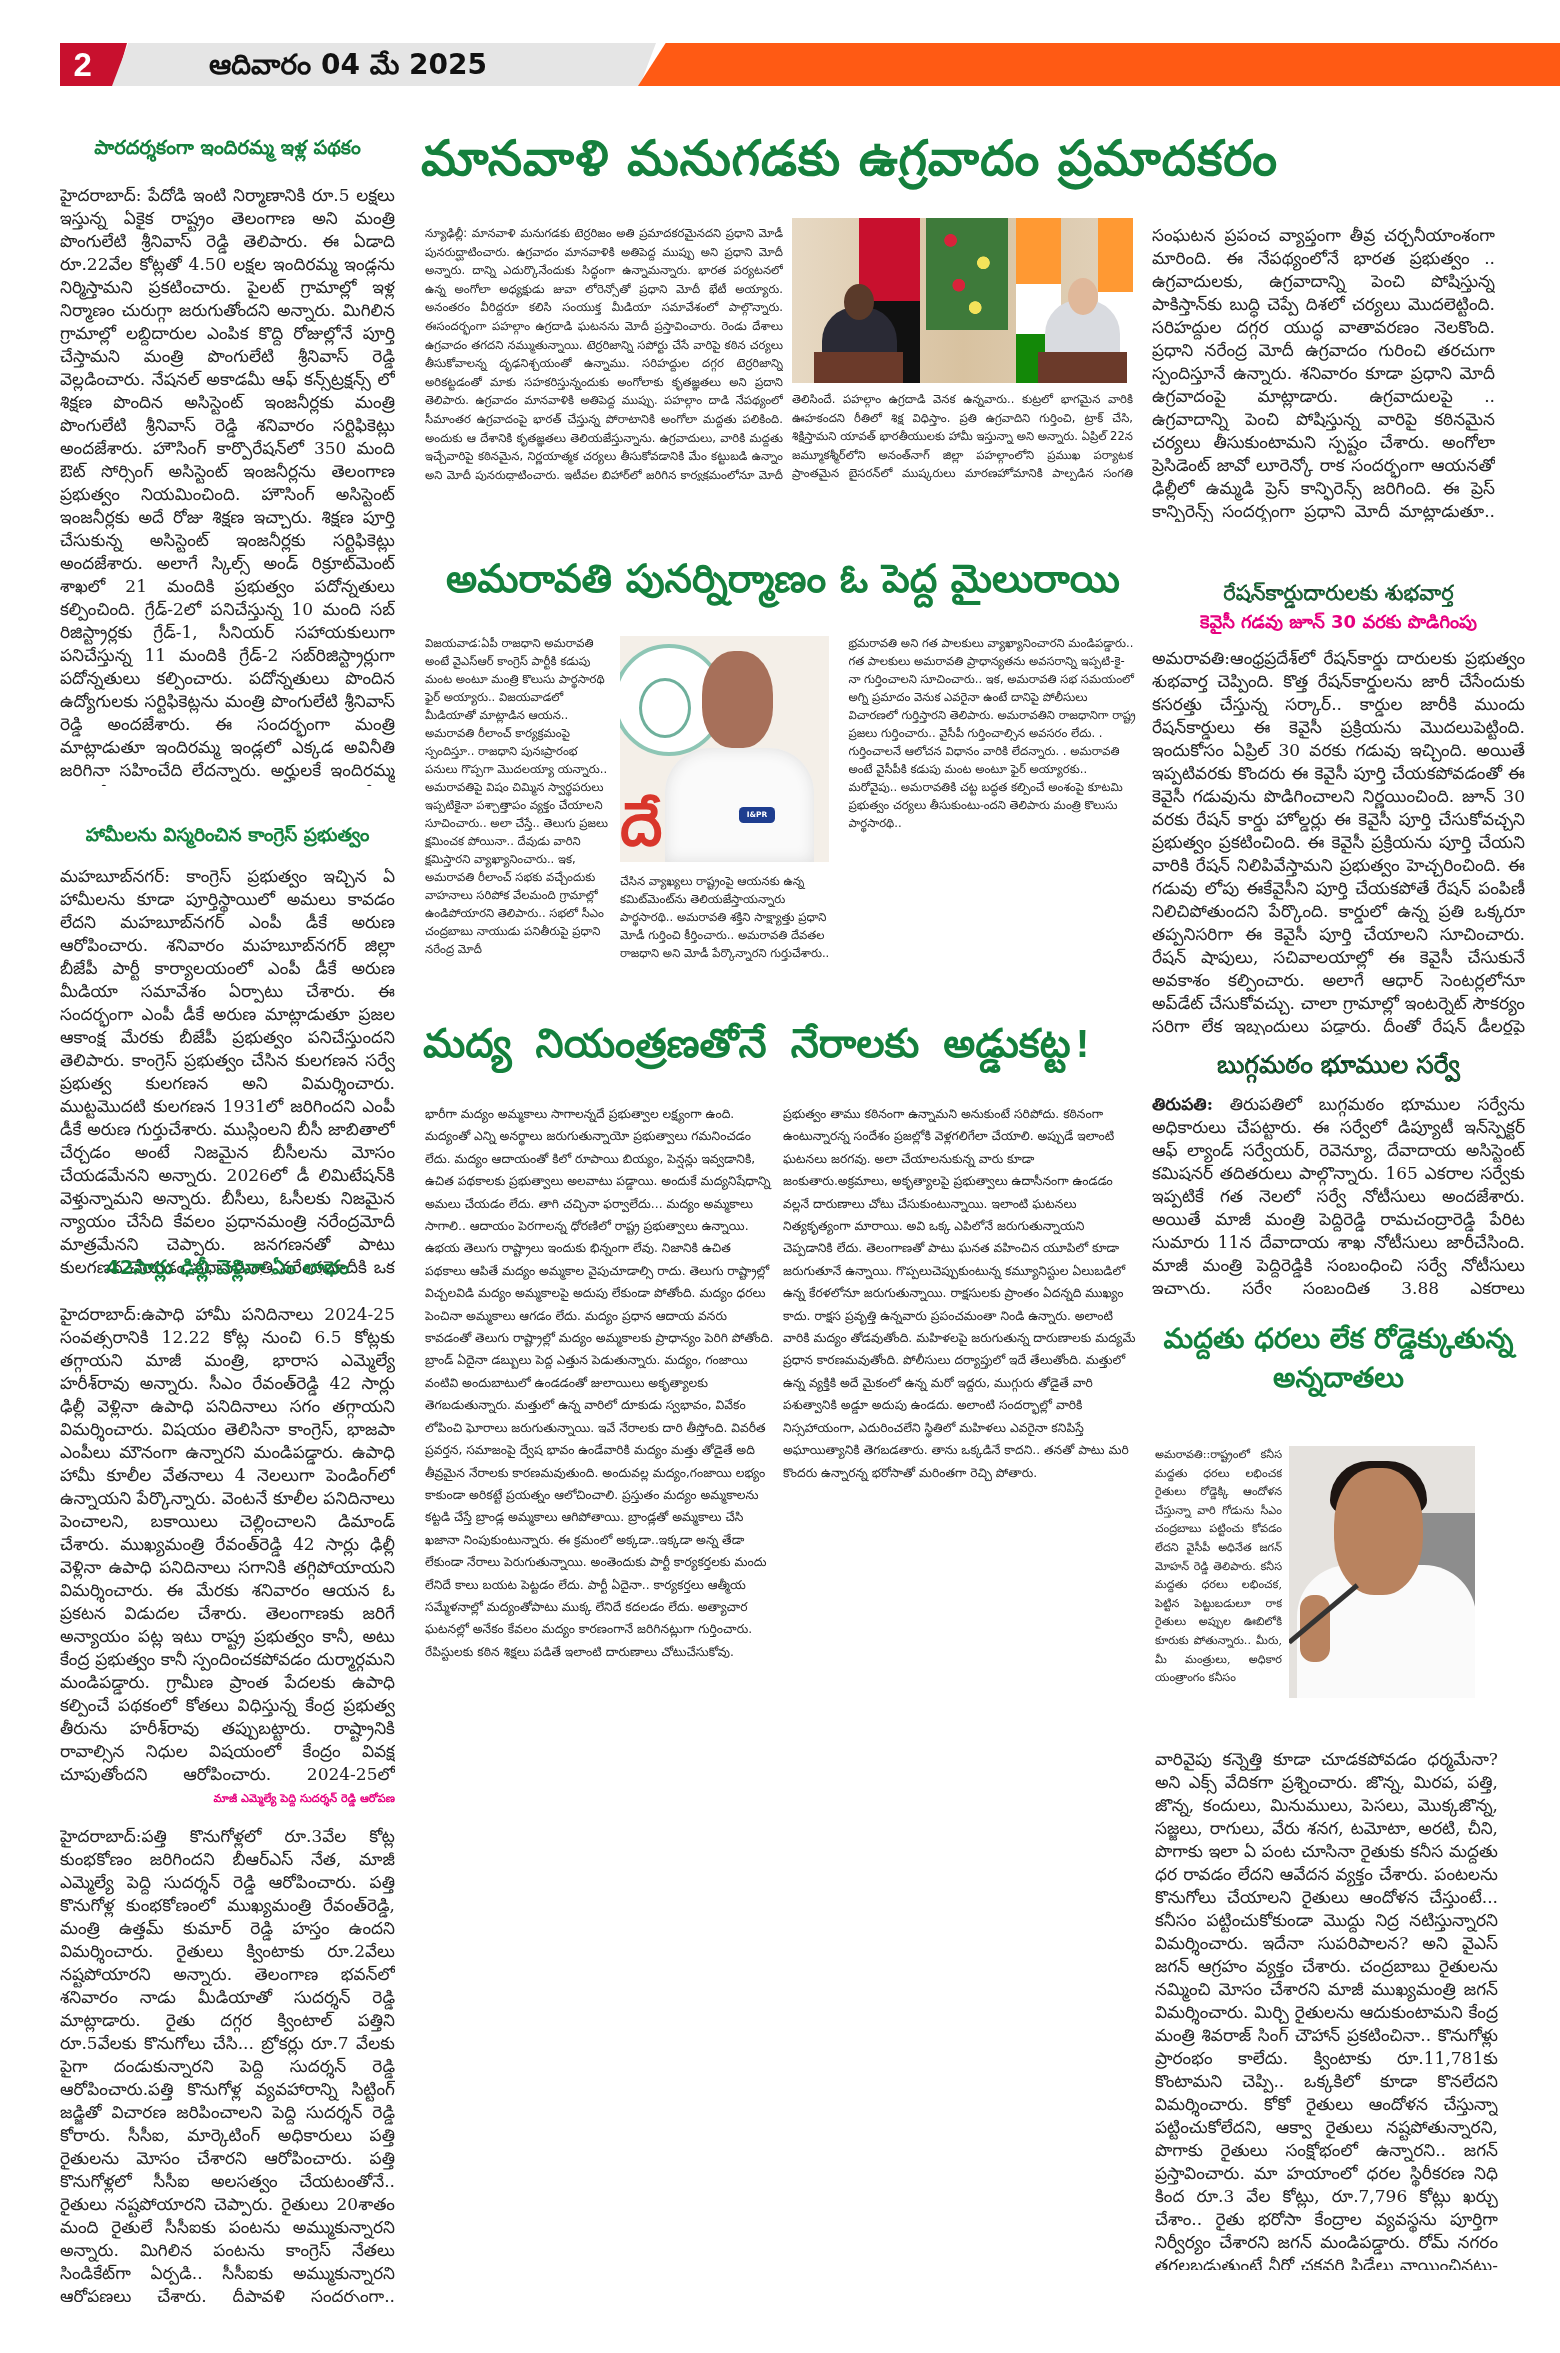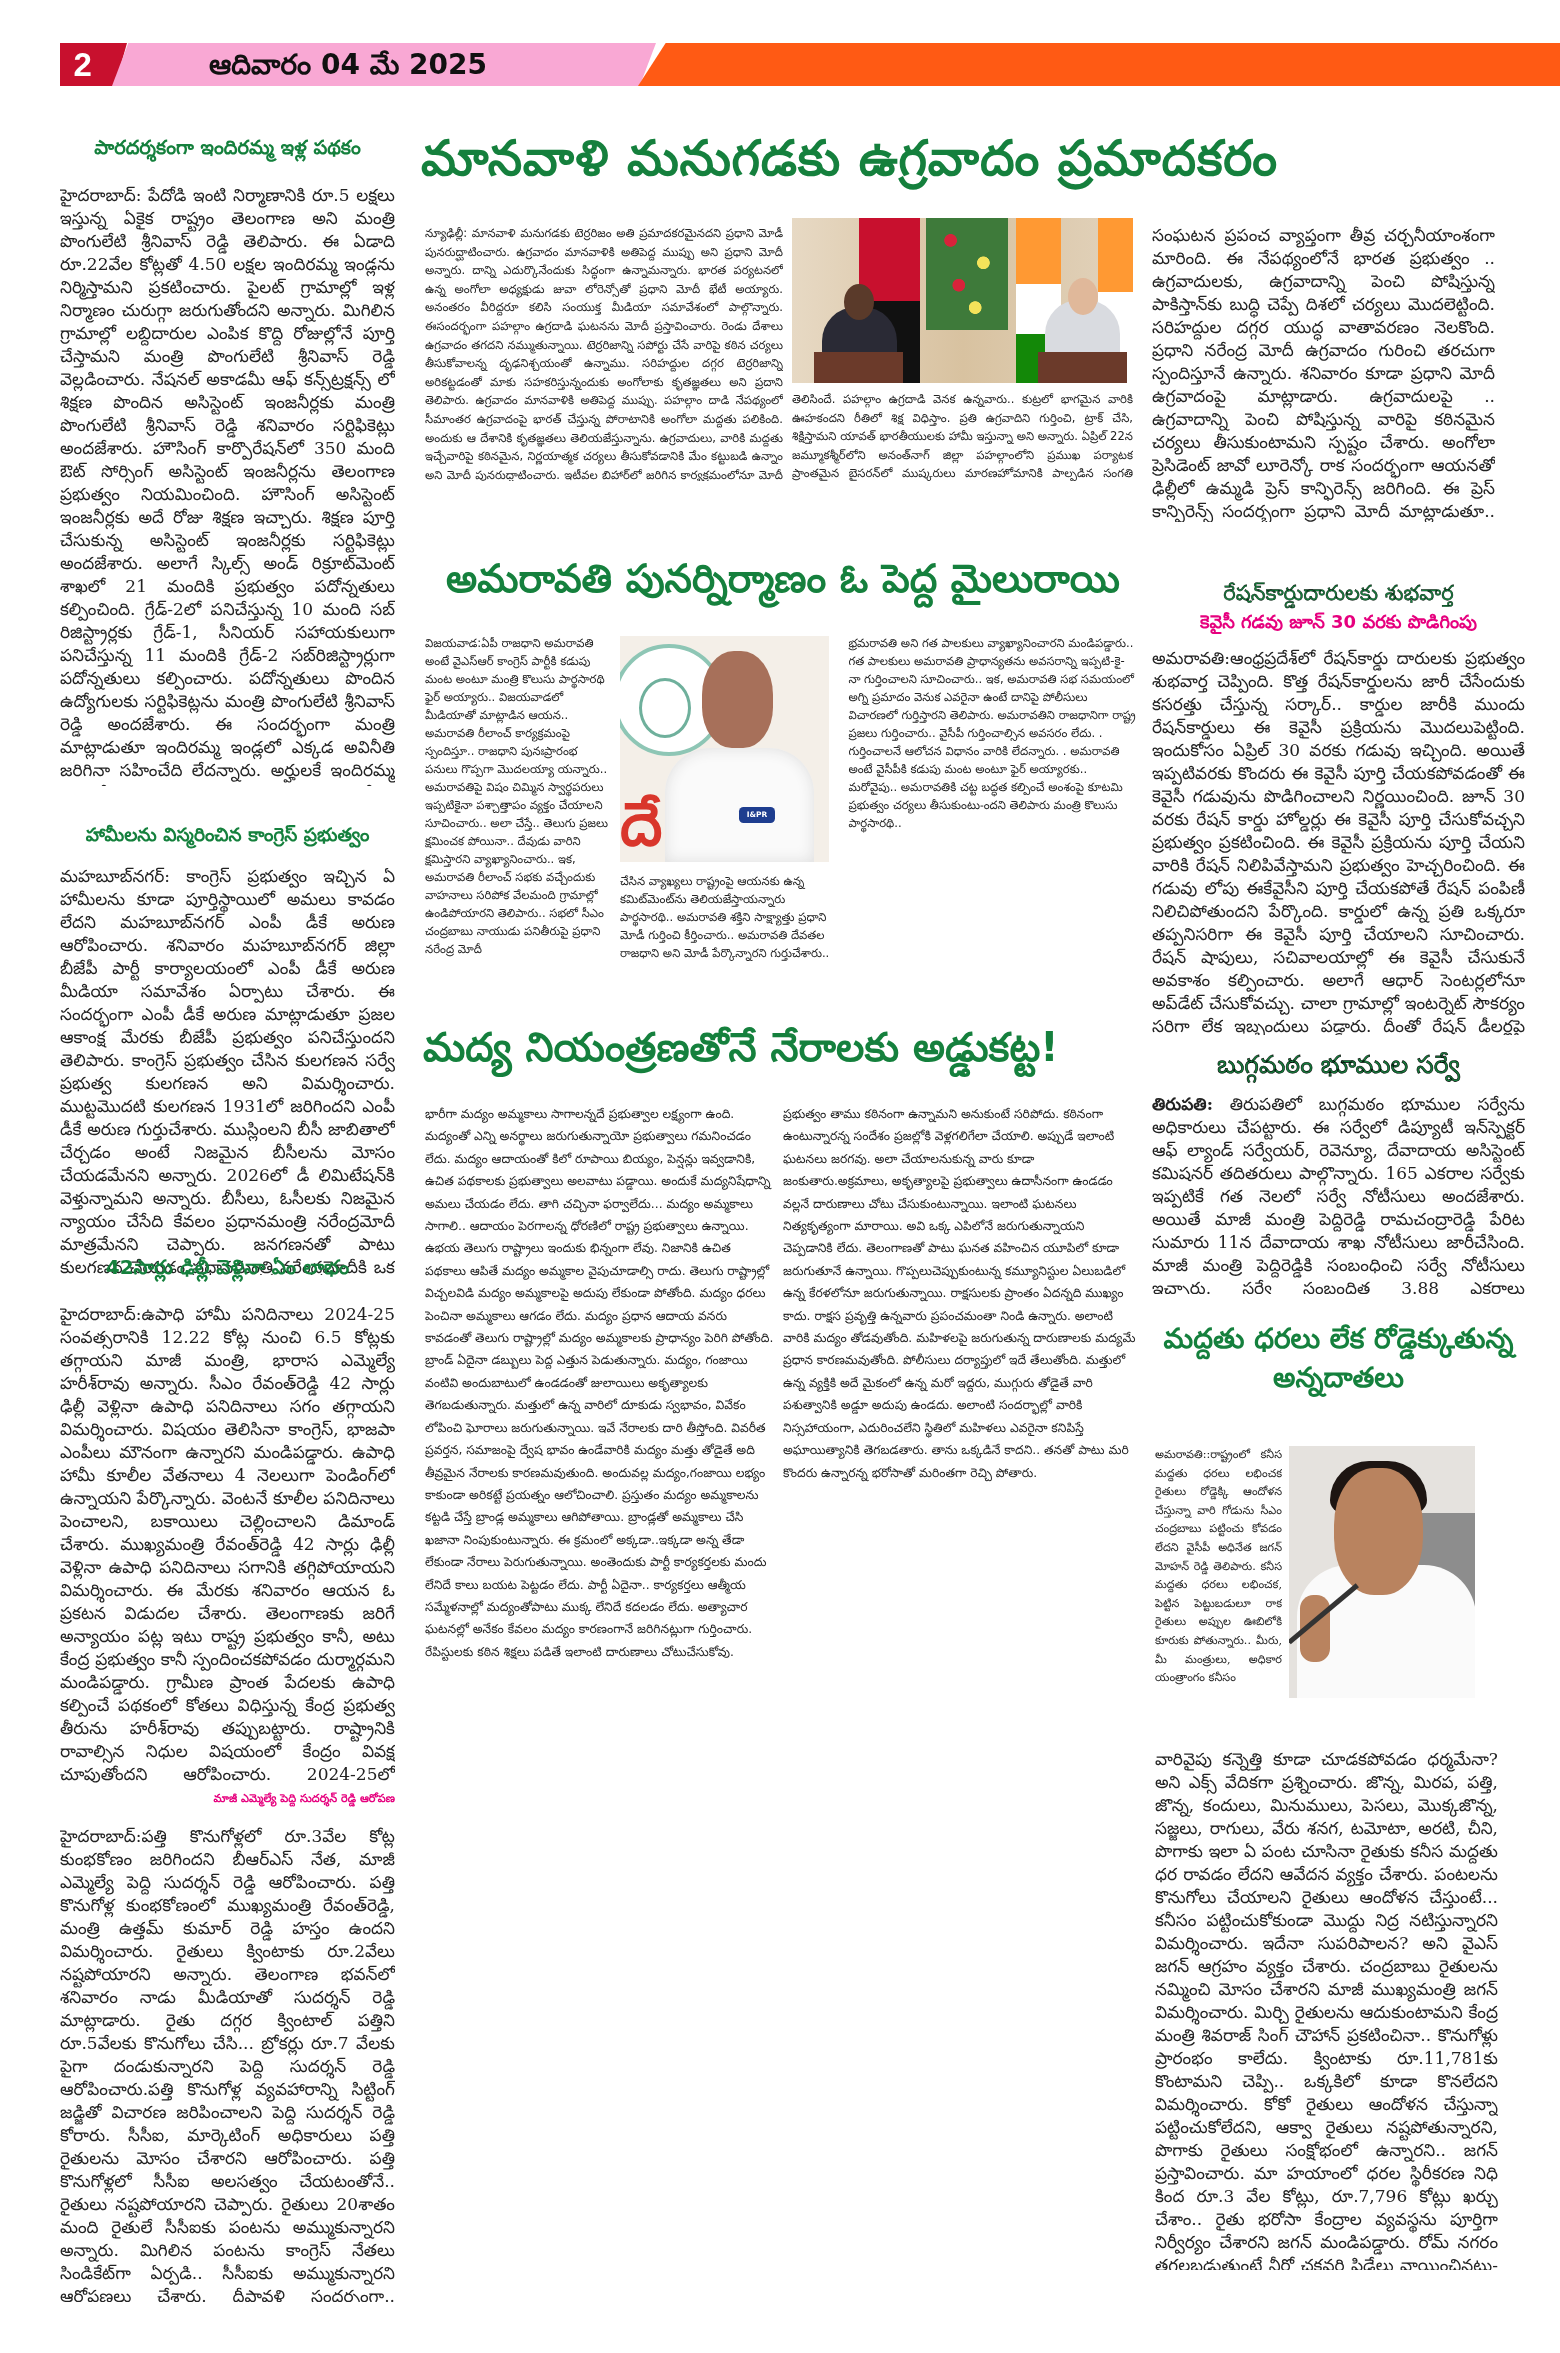--- a/index.html
+++ b/index.html
@@ -4,21 +4,21 @@
 <style>
   * { box-sizing: border-box; margin: 0; padding: 0; }
   html, body { width: 1561px; height: 2354px; background: #ffffff; overflow: hidden; }
   body { position: relative; font-family: "DejaVu Sans", "Liberation Sans", sans-serif; color: #111; }
 
   
   .masthead { position: absolute; left: 60px; top: 43px; width: 1501px; height: 43px; }
   .mh-num { position: absolute; left: 0; top: 0; width: 67px; height: 43px; background: #c8102e;
     clip-path: polygon(0 0, 100% 0, 82% 100%, 0 100%); color: #fff; font-family: "Liberation Sans", sans-serif;
     font-weight: bold; font-size: 33px; line-height: 43px; padding-left: 13.4px; }
-  .mh-date { position: absolute; left: 52px; top: 0; width: 544px; height: 43px; background: #f9a8d4;
+  .mh-date { position: absolute; left: 52px; top: 0; width: 544px; height: 43px; background: #e5e5e5;
     clip-path: polygon(3% 0, 100% 0, 97% 100%, 0 100%); }
   .mh-date span { position: absolute; left: 97px; top: 1.5px; font-family: "DejaVu Sans", sans-serif; font-weight: bold;
     font-size: 28px; line-height: 40px; color: #111; }
   .mh-orange { position: absolute; left: 578px; top: 0; right: 0; height: 43px; background: #ff5a14;
     clip-path: polygon(3% 0, 100% 0, 100% 100%, 0 100%); }
 
   
   .col { position: absolute; }
   .headline { font-family: "DejaVu Sans", sans-serif; font-weight: bold; color: #15803d; }
   .body-text { font-family: "DejaVu Serif", serif; font-size: 17px; line-height: 23px; color: #222; text-align: justify; }
@@ -146,21 +146,21 @@
   <div class="body"></div>
   <div class="head"></div>
   <div class="mic">I&amp;PR</div>
 </div>
 
 <div class="col body-sans" style="left:620px; top:872px; width:216px; height:93px; overflow:hidden; text-align:left; line-height:18px;">చేసిన వ్యాఖ్యలు రాష్ట్రంపై ఆయనకు ఉన్న కమిట్‌మెంట్‌ను తెలియజేస్తాయన్నారు పార్థసారథి.. అమరావతి శక్తిని సాక్ష్యాత్తు ప్రధాని మోడీ గుర్తించి కీర్తించారు.. అమరావతి దేవతల రాజధాని అని మోడీ పేర్కొన్నారని గుర్తుచేశారు.. కానీ, అమరావతి</div>
 
 <div class="col body-sans" style="left:838px; top:634px; width:298px; height:328px; overflow:hidden; text-align:left; line-height:18px; padding-left:10.4px;">భ్రమరావతి అని గత పాలకులు వ్యాఖ్యానించారని మండిపడ్డారు.. గత పాలకులు అమరావతి ప్రాధాన్యతను అవసరాన్ని ఇప్పటి-కై-నా గుర్తించాలని సూచించారు.. ఇక, అమరావతి సభ సమయంలో అగ్ని ప్రమాదం వెనుక ఎవరైనా ఉంటే దానిపై పోలీసులు విచారణలో గుర్తిస్తారని తెలిపారు. అమరావతిని రాజధానిగా రాష్ట్ర ప్రజలు గుర్తించారు.. వైసీపీ గుర్తించాల్సిన అవసరం లేదు. . గుర్తించాలనే ఆలోచన విధానం వారికి లేదన్నారు. . అమరావతి అంటే వైసీపీకి కడుపు మంట అంటూ ఫైర్ అయ్యారకు.. మరోవైపు.. అమరావతికి చట్ట బద్ధత కల్పించే అంశంపై కూటమి ప్రభుత్వం చర్యలు తీసుకుంటు-ందని తెలిపారు మంత్రి కొలుసు పార్థసారథి..</div>
 
 <div class="col" style="left:423px; top:1017px; width:716px;">
-  <div class="headline" style="font-size:40px; line-height:60px;">మద్య నియంత్రణతోనే నేరాలకు అడ్డుకట్ట!</div>
+  <div class="headline" style="font-size:40px; line-height:60px;font-family:Liberation Mono, monospace;">మద్య నియంత్రణతోనే నేరాలకు అడ్డుకట్ట!</div>
 </div>
 
 <div class="col body-sans" style="left:425px; top:1103px; width:350px; height:1185px; overflow:hidden; text-align:left; line-height:22.4px; font-size:12.3px;">భారీగా మద్యం అమ్మకాలు సాగాలన్నదే ప్రభుత్వాల లక్ష్యంగా ఉంది. మద్యంతో ఎన్ని అనర్థాలు జరుగుతున్నాయో ప్రభుత్వాలు గమనించడం లేదు. మద్యం ఆదాయంతో కిలో రూపాయి బియ్యం, పెన్షన్లు ఇవ్వడానికి, ఉచిత పథకాలకు ప్రభుత్వాలు అలవాటు పడ్డాయి. అందుకే మద్యనిషేధాన్ని అమలు చేయడం లేదు. తాగి చచ్చినా ఫర్వాలేదు... మద్యం అమ్మకాలు సాగాలి.. ఆదాయం పెరగాలన్న ధోరణిలో రాష్ట్ర ప్రభుత్వాలు ఉన్నాయి. ఉభయ తెలుగు రాష్ట్రాలు ఇందుకు భిన్నంగా లేవు. నిజానికి ఉచిత పథకాలు ఆపితే మద్యం అమ్మకాల వైపుచూడాల్సి రాదు. తెలుగు రాష్ట్రాల్లో విచ్చలవిడి మద్యం అమ్మకాలపై అదుపు లేకుండా పోతోంది. మద్యం ధరలు పెంచినా అమ్మకాలు ఆగడం లేదు. మద్యం ప్రధాన ఆదాయ వనరు కావడంతో తెలుగు రాష్ట్రాల్లో మద్యం అమ్మకాలకు ప్రాధాన్యం పెరిగి పోతోంది. బ్రాండ్ ఏదైనా డబ్బులు పెద్ద ఎత్తున పెడుతున్నారు. మద్యం, గంజాయి వంటివి అందుబాటులో ఉండడంతో జులాయిలు అకృత్యాలకు తెగబడుతున్నారు. మత్తులో ఉన్న వారిలో దూకుడు స్వభావం, వివేకం లోపించి ఘోరాలు జరుగుతున్నాయి. ఇవే నేరాలకు దారి తీస్తోంది. వివరీత ప్రవర్తన, సమాజంపై ద్వేష భావం ఉండేవారికి మద్యం మత్తు తోడైతే అది తీవ్రమైన నేరాలకు కారణమవుతుంది. అందువల్ల మద్యం,గంజాయి లభ్యం కాకుండా అరికట్టే ప్రయత్నం ఆలోచించాలి. ప్రస్తుతం మద్యం అమ్మకాలను కట్టడి చేస్తే బ్రాండ్ల అమ్మకాలు ఆగిపోతాయి. బ్రాండ్లతో అమ్మకాలు చేసి ఖజానా నింపుకుంటున్నారు. ఈ క్రమంలో అక్కడా..ఇక్కడా అన్న తేడా లేకుండా నేరాలు పెరుగుతున్నాయి. అంతెందుకు పార్టీ కార్యకర్తలకు మందు లేనిదే కాలు బయట పెట్టడం లేదు. పార్టీ ఏదైనా.. కార్యకర్తలు ఆత్మీయ సమ్మేళనాల్లో మద్యంతోపాటు ముక్క లేనిదే కదలడం లేదు. అత్యాచార ఘటనల్లో అనేకం కేవలం మద్యం కారణంగానే జరిగినట్లుగా గుర్తించారు. రేపిస్టులకు కఠిన శిక్షలు పడితే ఇలాంటి దారుణాలు చోటుచేసుకోవు.</div>
 
 <div class="col body-sans" style="left:783px; top:1103px; width:354px; height:1185px; overflow:hidden; text-align:left; line-height:22.4px; font-size:12.3px;">ప్రభుత్వం తాము కఠినంగా ఉన్నామని అనుకుంటే సరిపోదు. కఠినంగా ఉంటున్నారన్న సందేశం ప్రజల్లోకి వెళ్లగలిగేలా చేయాలి. అప్పుడే ఇలాంటి ఘటనలు జరగవు. అలా చేయాలనుకున్న వారు కూడా జంకుతారు.అక్రమాలు, అకృత్యాలపై ప్రభుత్వాలు ఉదాసీనంగా ఉండడం వల్లనే దారుణాలు చోటు చేసుకుంటున్నాయి. ఇలాంటి ఘటనలు నిత్యకృత్యంగా మారాయి. అవి ఒక్క ఎపిలోనే జరుగుతున్నాయని చెప్పడానికి లేదు. తెలంగాణతో పాటు ఘనత వహించిన యూపిలో కూడా జరుగుతూనే ఉన్నాయి. గొప్పలుచెప్పుకుంటున్న కమ్యూనిస్టుల ఏలుబడిలో ఉన్న కేరళలోనూ జరుగుతున్నాయి. రాక్షసులకు ప్రాంతం ఏదన్నది ముఖ్యం కాదు. రాక్షస ప్రవృత్తి ఉన్నవారు ప్రపంచమంతా నిండి ఉన్నారు. అలాంటి వారికి మద్యం తోడవుతోంది. మహిళలపై జరుగుతున్న దారుణాలకు మద్యమే ప్రధాన కారణమవుతోంది. పోలీసులు దర్యాప్తులో ఇదే తేలుతోంది. మత్తులో ఉన్న వ్యక్తికి అదే మైకంలో ఉన్న మరో ఇద్దరు, ముగ్గురు తోడైతే వారి పశుత్వానికి అడ్డూ అదుపు ఉండదు. అలాంటి సందర్భాల్లో వారికి నిస్సహాయంగా, ఎదురించలేని స్థితిలో మహిళలు ఎవరైనా కనిపిస్తే అఘాయిత్యానికి తెగబడతారు. తాను ఒక్కడినే కాదని.. తనతో పాటు మరి కొందరు ఉన్నారన్న భరోసాతో మరింతగా రెచ్చి పోతారు.</div>
 
 <div class="col" style="left:1152px; top:578px; width:373px;">
   <div class="headline" style="font-size:21px; text-align:center; line-height:30px; font-weight:normal; -webkit-text-stroke:0.4px #000;">రేషన్‌కార్డుదారులకు శుభవార్త</div>
   <div class="sub-pink" style="font-size:18px; text-align:center; line-height:27px;">కెవైసీ  గడవు జూన్ 30 వరకు పొడిగింపు</div>
   <div class="body-text" style="margin-top:12px; height:388px; overflow:hidden;">అమరావతి:ఆంధ్రప్రదేశ్‌లో రేషన్‌కార్డు దారులకు ప్రభుత్వం శుభవార్త చెప్పింది. కొత్త రేషన్‌కార్డులను జారీ చేసేందుకు కసరత్తు చేస్తున్న సర్కార్.. కార్డుల జారీకి ముందు రేషన్‌కార్డులు ఈ కెవైసీ ప్రక్రియను మొదలుపెట్టింది. ఇందుకోసం ఏప్రిల్ 30 వరకు గడువు ఇచ్చింది. అయితే ఇప్పటివరకు కొందరు ఈ కెవైసీ పూర్తి చేయకపోవడంతో ఈ కెవైసీ గడువును పొడిగించాలని నిర్ణయించింది. జూన్ 30 వరకు రేషన్ కార్డు హోల్డర్లు ఈ కెవైసీ పూర్తి చేసుకోవచ్చని ప్రభుత్వం ప్రకటించింది. ఈ కెవైసీ ప్రక్రియను పూర్తి చేయని వారికి రేషన్ నిలిపివేస్తామని ప్రభుత్వం హెచ్చరించింది. ఈ గడువు లోపు ఈకేవైసీని పూర్తి చేయకపోతే రేషన్ పంపిణీ నిలిచిపోతుందని పేర్కొంది. కార్డులో ఉన్న ప్రతి ఒక్కరూ తప్పనిసరిగా ఈ కెవైసీ పూర్తి చేయాలని సూచించారు. రేషన్ షాపులు, సచివాలయాల్లో ఈ కెవైసీ చేసుకునే అవకాశం కల్పించారు. అలాగే ఆధార్ సెంటర్లలోనూ అప్‌డేట్ చేసుకోవచ్చు. చాలా గ్రామాల్లో ఇంటర్నెట్ సౌకర్యం సరిగా లేక ఇబ్బందులు పడ్డారు. దీంతో రేషన్ డీలర్లపై ఒత్తిడి పెరిగింది. జూన్ 30లోపు ఈ కెవైసీ పూర్తి చేయాలని ప్రభుత్వం సూచించింది. ఇంకా కొందరు రేషన్ డీలర్లు ముఖ్యంగా డిమాండ్ చేస్తున్నారు. ఇప్పటికే ఈ కెవైసీ పూర్తి చేసిన వారు మళ్లీ చేయాల్సిన అవసరం లేదు. జూన్ 30 లోపు ఈ కెవైసీ గడువులో రేషన్ షాపుల వద్ద లేదా ఎండీయూ వాహనాల వద్దకు వెళ్లి పూర్తి చేసుకోవాలని అధికారులు సూచిస్తున్నారు.</div>

